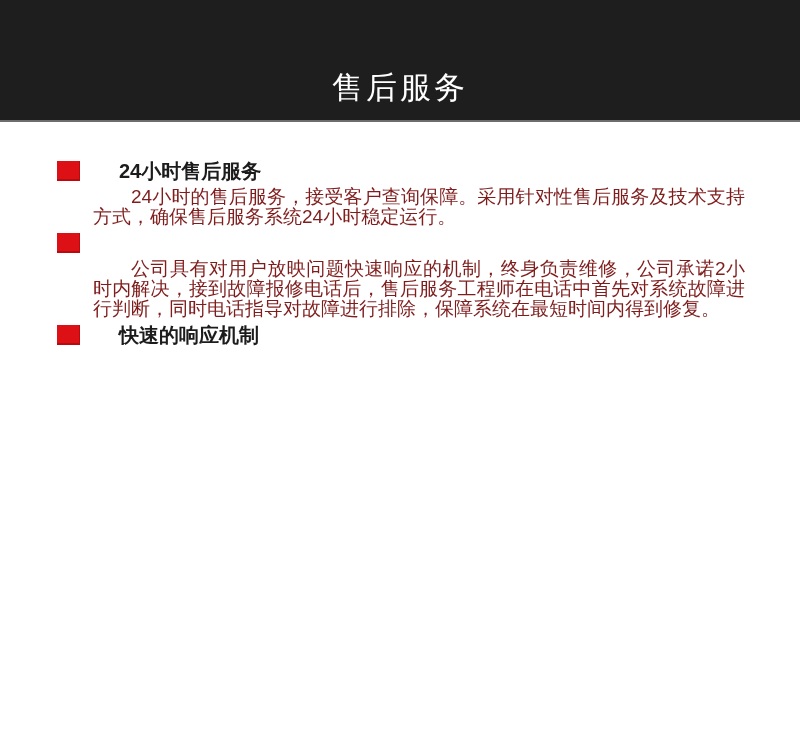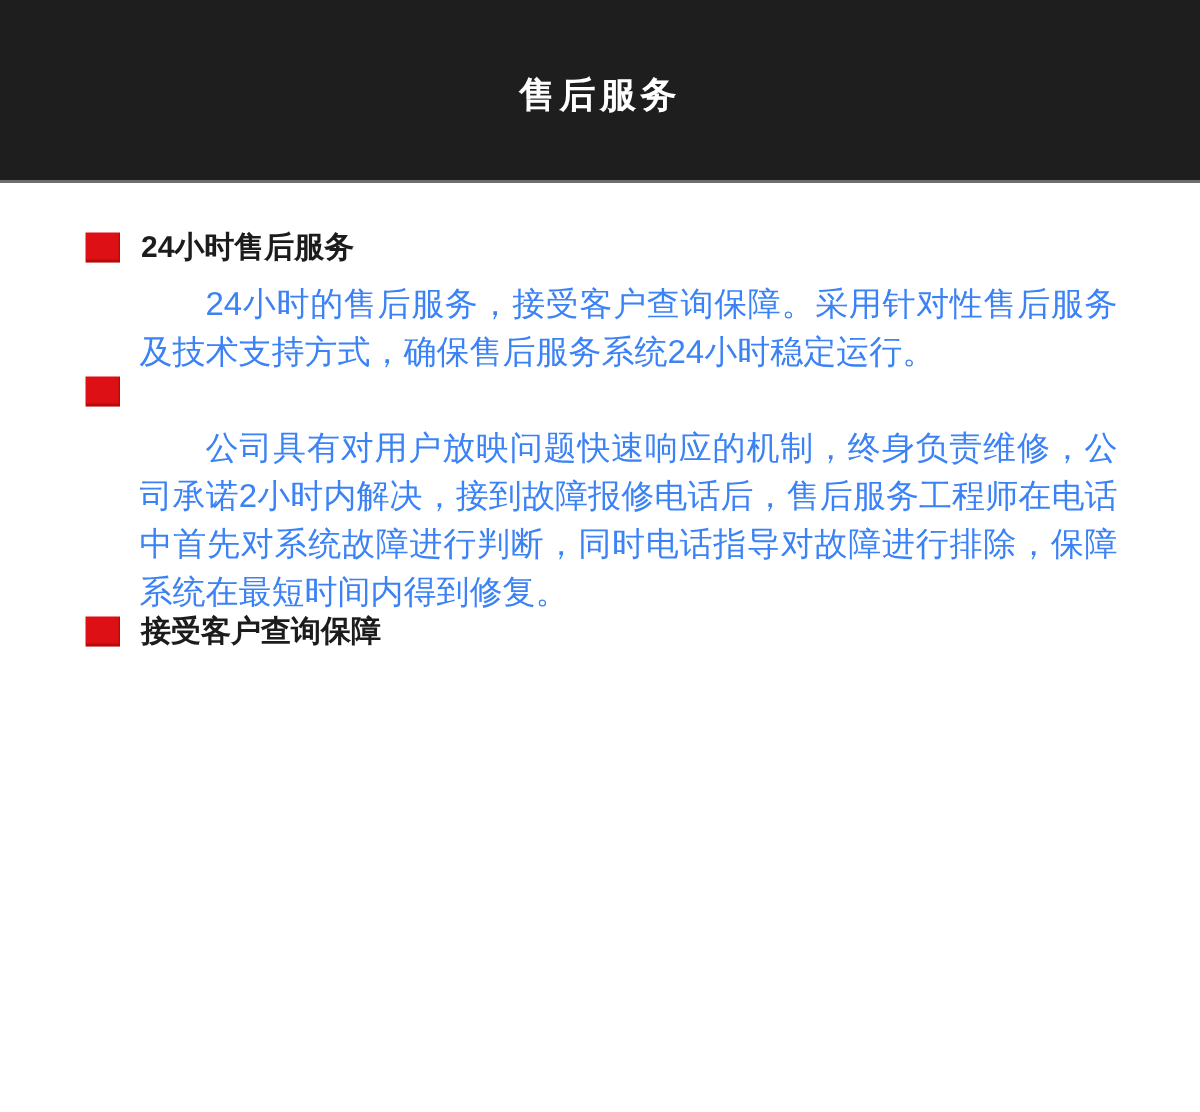--- a/index.html
+++ b/index.html
@@ -13,55 +13,57 @@
   }
   .hdr {
     box-sizing: border-box;
     width: 100%;
     height: 122px;
     background: var(--header-bg, #1e1e1e);
     border-bottom: 2px solid #6d6d6d;
   }
   .hdr h1 {
     margin: 0;
-    padding-top: 52px;
+    padding-top: 72px;
     text-align: center;
     color: var(--header-fg, #ffffff);
-    font-size: 24px;
-    font-weight: bold;
+    font-size: 31px;
+    font-weight: normal;
     letter-spacing: 3px;
     line-height: 1;
   }
   .content {
     box-sizing: border-box;
     padding: 33px 55px 0 57px;
   }
   .sec-head {
     display: flex;
+    align-items: center;
     height: 32px;
+    gap: 25px;
   }
   .bullet {
     flex: none;
     width: 23px;
     height: 20px;
     background: var(--accent, #dc1015);
     box-shadow: inset -1px -2px 0 rgba(120,0,0,0.35);
   }
   .sec-head h2 {
     margin: 0 0 0 14px;
     font-size: 20px;
     font-weight: bold;
     color: #1c1c1c;
     line-height: 1;
   }
   .content p {
     margin: 0 0 0 36px;
-    font-size: 22px;
-    line-height: 32px;
-    color: #3b82f6;
+    font-size: 19px;
+    line-height: 20px;
+    color: #7f1d1d;
     text-align: justify;
     text-indent: 2em;
   }
 </style>
 </head>
 <body>
 
 <div class="page">
 
   <header class="hdr">
@@ -82,18 +84,18 @@
     <section>
       <div class="sec-head">
         <span class="bullet"></span>
       </div>
       <p>公司具有对用户放映问题快速响应的机制，终身负责维修，公司承诺2小时内解决，接到故障报修电话后，售后服务工程师在电话中首先对系统故障进行判断，同时电话指导对故障进行排除，保障系统在最短时间内得到修复。</p>
     </section>
 
     <section>
       <div class="sec-head">
         <span class="bullet"></span>
-        <h2>接受客户查询保障</h2>
+        <h2>快速的响应机制</h2>
       </div>
     </section>
 
   </main>
 </div>
 
 </body></html>

